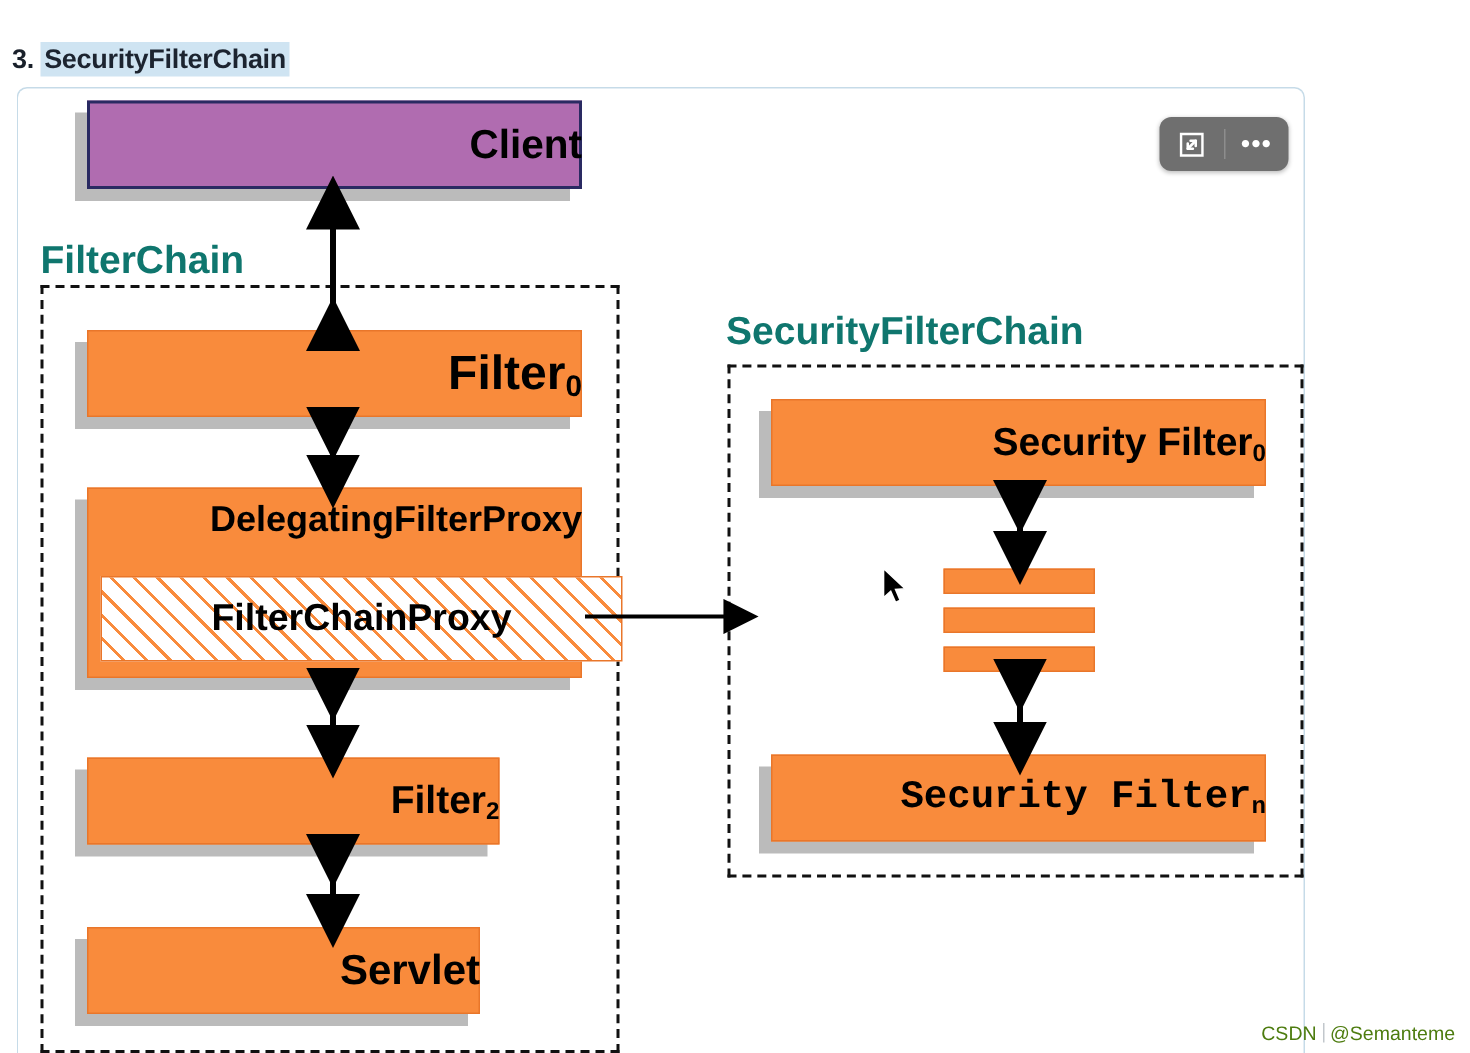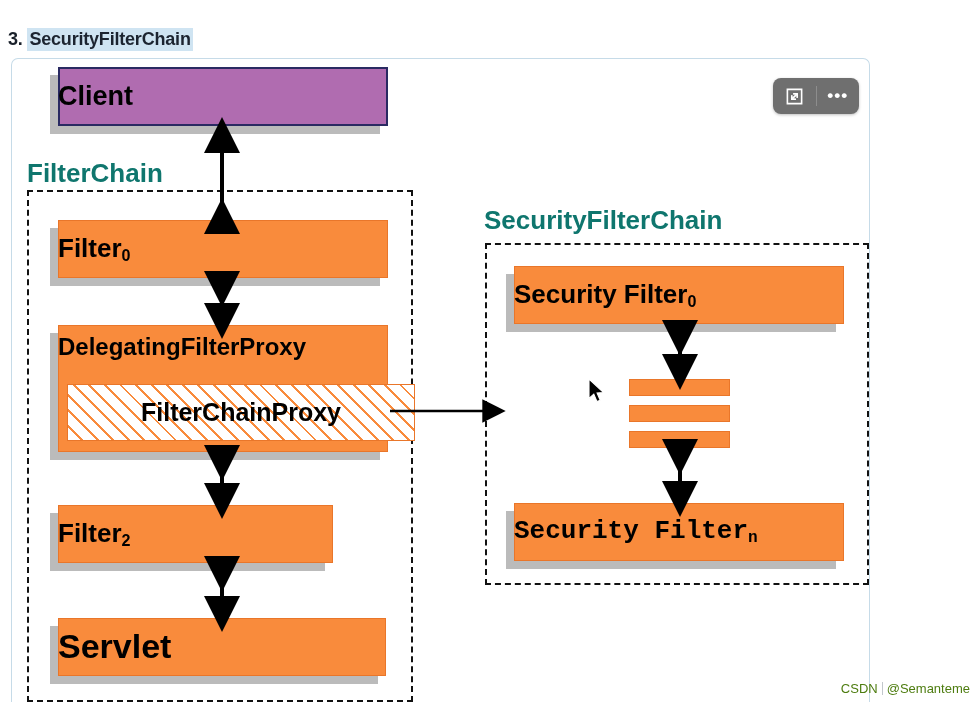--- a/index.html
+++ b/index.html
@@ -81,21 +81,21 @@
     letter-spacing: 1px;
     font-weight: bold;
   }
 
   
   .node {
     position: absolute;
     box-sizing: border-box;
     display: flex;
     align-items: center;
-    justify-content: flex-start;
+    justify-content: flex-end;
     font-weight: bold;
     color: #000000;
     text-align: center;
   }
   .node .shadow {
     position: absolute;
     left: -8px;
     top: 8px;
     width: 100%;
     height: 100%;
@@ -233,21 +233,21 @@
 
   <div class="group-label" style="left:484px; top:205px;">SecurityFilterChain</div>
   <div class="group-box" style="left:485px; top:243px; width:384px; height:342px;"></div>
 
   <div class="node purple" style="left:58px; top:67px; width:330px; height:59px; font-size:27px;">
     <div class="shadow"></div>
     <div class="face"></div>
     <span class="lbl">Client</span>
   </div>
 
-  <div class="node orange" style="left:58px; top:220px; width:330px; height:58px; font-size:26px;">
+  <div class="node orange" style="left:58px; top:220px; width:330px; height:58px; font-size:32px;">
     <div class="shadow"></div>
     <div class="face"></div>
     <span class="lbl"><span>Filter</span><sub>0</sub></span>
   </div>
 
   <div class="node orange" style="left:58px; top:325px; width:330px; height:127px; font-size:24px; align-items:flex-start; padding-top:9px;">
     <div class="shadow"></div>
     <div class="face"></div>
     <span class="lbl">DelegatingFilterProxy</span>
   </div>
@@ -255,21 +255,21 @@
   <div class="hatch" style="left:67px; top:384px; width:348px; height:57px; font-size:25px;">
     <span class="lbl">FilterChainProxy</span>
   </div>
 
   <div class="node orange" style="left:58px; top:505px; width:275px; height:58px; font-size:26px;">
     <div class="shadow"></div>
     <div class="face"></div>
     <span class="lbl"><span>Filter</span><sub>2</sub></span>
   </div>
 
-  <div class="node orange" style="left:58px; top:618px; width:328px; height:58px; font-size:34px;">
+  <div class="node orange" style="left:58px; top:618px; width:262px; height:58px; font-size:28px;">
     <div class="shadow"></div>
     <div class="face"></div>
     <span class="lbl">Servlet</span>
   </div>
 
   <div class="node orange" style="left:514px; top:266px; width:330px; height:58px; font-size:26px;">
     <div class="shadow"></div>
     <div class="face"></div>
     <span class="lbl"><span>Security Filter</span><sub>0</sub></span>
   </div>

